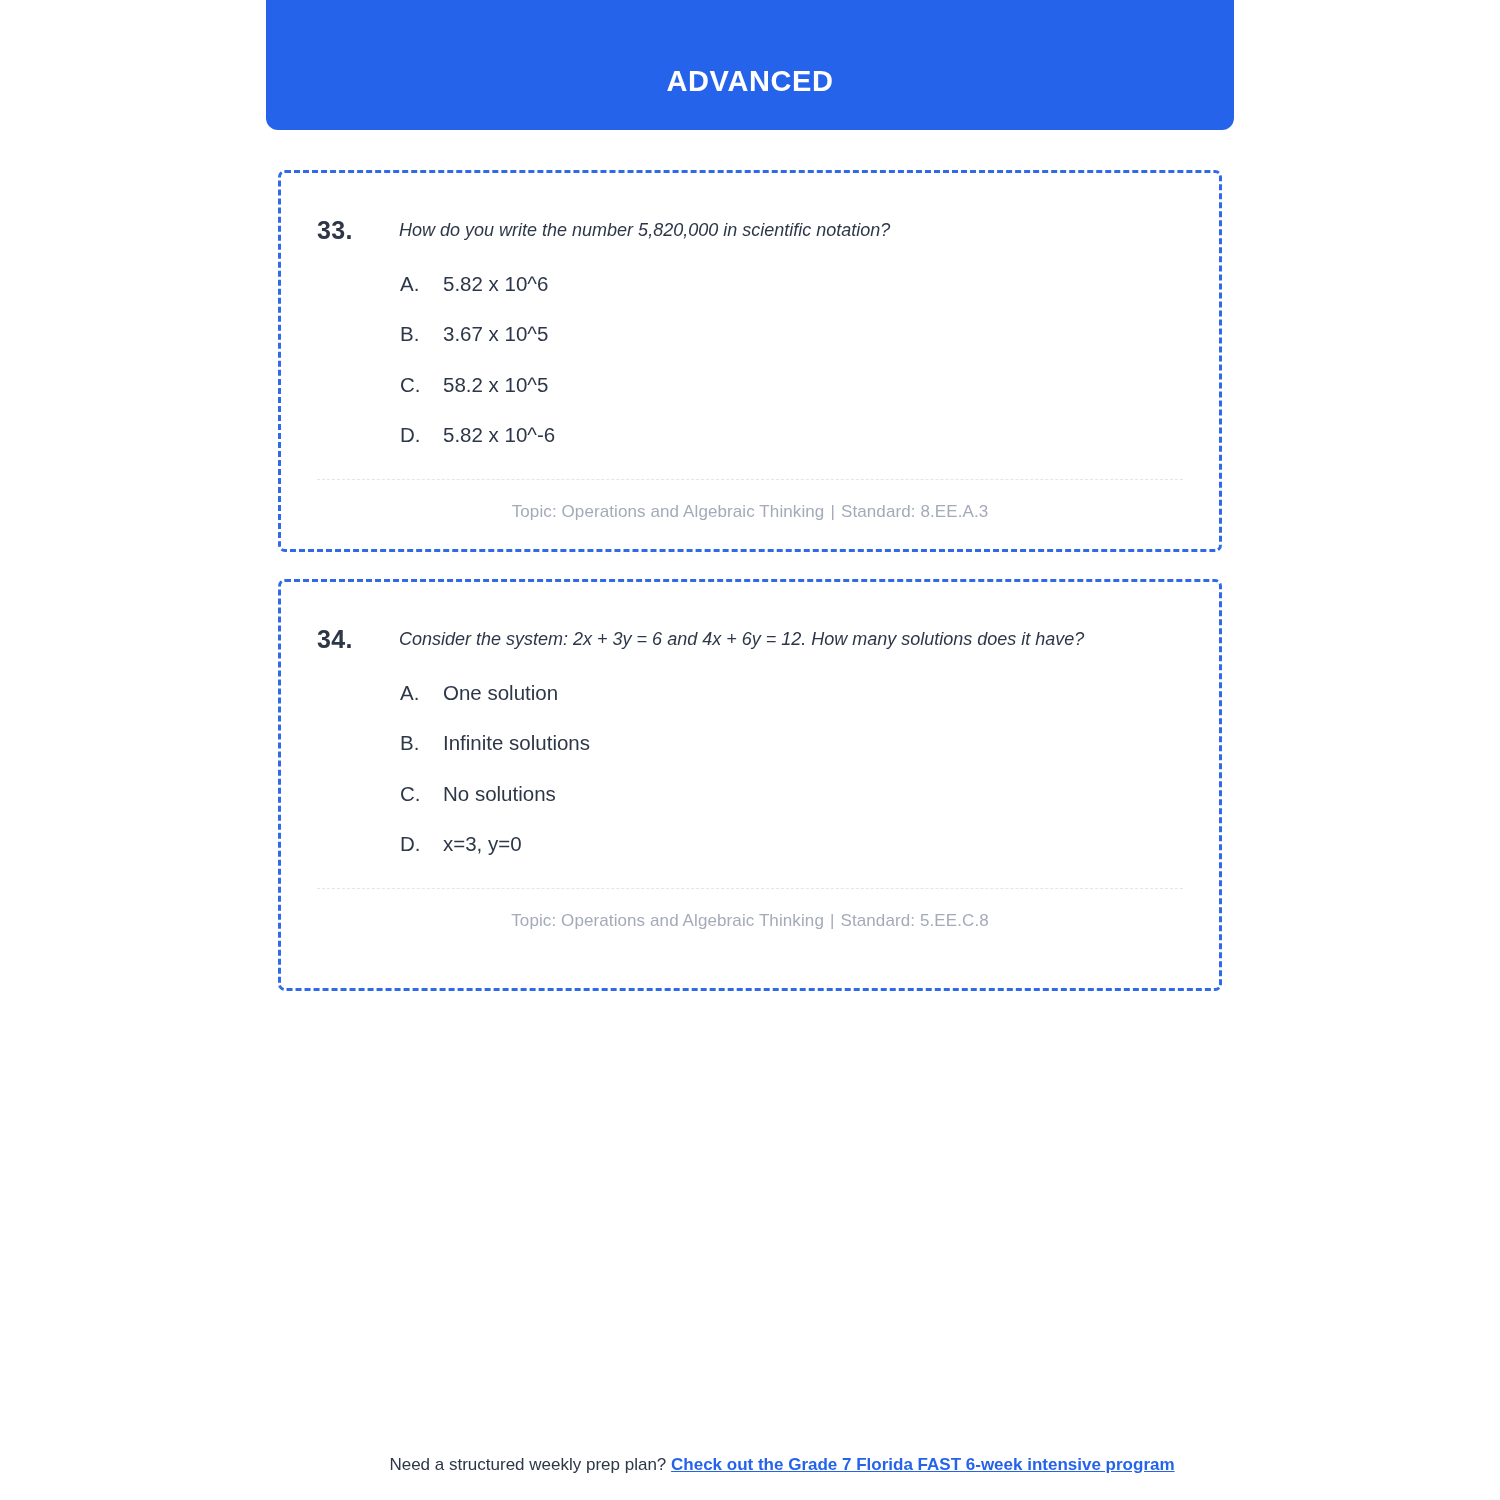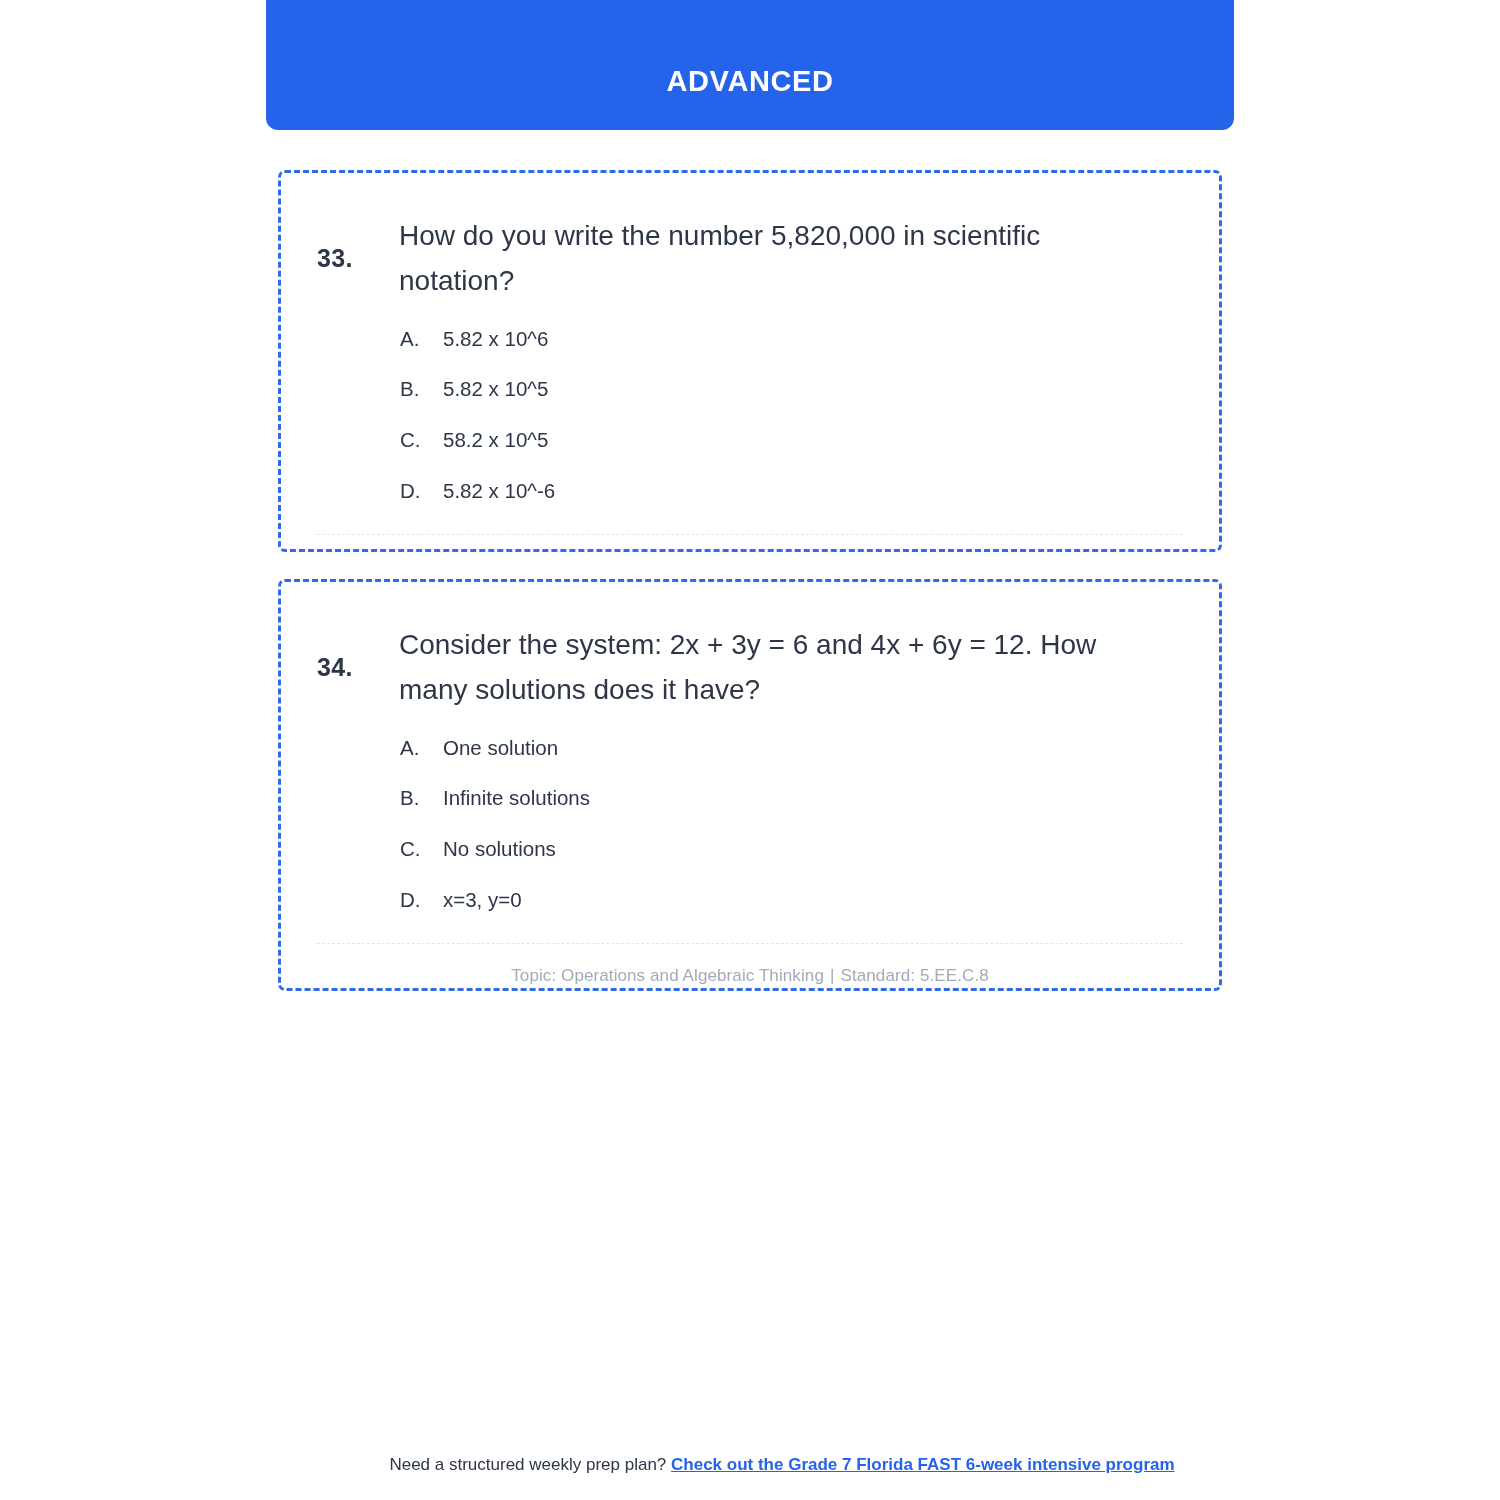--- a/index.html
+++ b/index.html
@@ -80,25 +80,26 @@
   .q-number {
     font-size: 25px;
     font-weight: bold;
     color: #2d3748;
     width: 82px;
     flex: 0 0 82px;
     line-height: 1.42;
     letter-spacing: 0.3px;
   }
   .q-text {
-    font-size: 28px;
+    font-size: 18px;
     color: #2d3748;
     line-height: 1.62;
     flex: 1 1 auto;
     max-width: 760px;
+    font-style: italic;
   }
 
   .options {
     margin: 0;
     padding: 0 0 0 83px;
     list-style: none;
   }
   .option {
     display: flex;
     align-items: baseline;
@@ -165,32 +166,35 @@
       <div class="q-number">33.</div>
       <div class="q-text">How do you write the number 5,820,000 in scientific notation?</div>
     </div>
     <ul class="options">
       <li class="option">
         <span class="option-letter">A.</span>
         <span class="option-text">5.82 x 10^6</span>
       </li>
       <li class="option">
         <span class="option-letter">B.</span>
-        <span class="option-text">5.82 x 10^5</span>
+        <span class="option-text">3.67 x 10^5</span>
       </li>
       <li class="option">
         <span class="option-letter">C.</span>
         <span class="option-text">58.2 x 10^5</span>
       </li>
       <li class="option">
         <span class="option-letter">D.</span>
         <span class="option-text">5.82 x 10^-6</span>
       </li>
     </ul>
     <hr class="q-divider">
+    <div class="q-meta">
+      <span>Topic: Operations and Algebraic Thinking</span><span class="sep">|</span><span>Standard: 8.EE.A.3</span>
+    </div>
   </div>
 
   <div class="q-card card-2">
     <div class="q-head">
       <div class="q-number">34.</div>
       <div class="q-text">Consider the system: 2x + 3y = 6 and 4x + 6y = 12. How many solutions does it have?</div>
     </div>
     <ul class="options">
       <li class="option">
         <span class="option-letter">A.</span>

